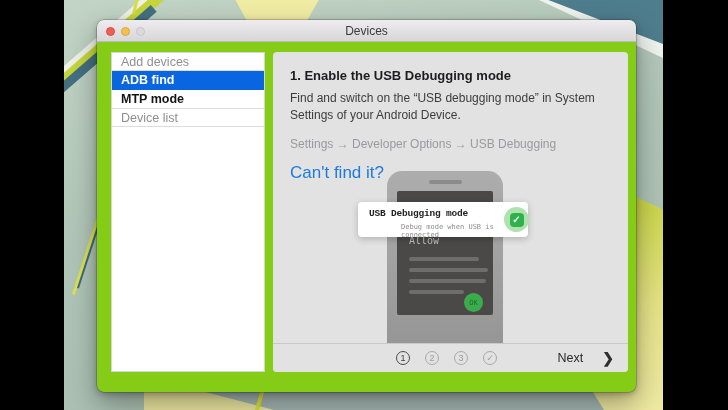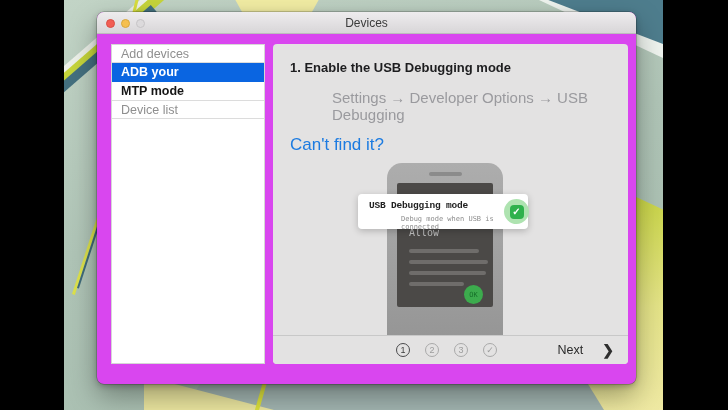--- a/index.html
+++ b/index.html
@@ -31,21 +31,21 @@
     transform:rotate(-41deg); transform-origin:left top; }
   .wp-slate-stripe { left:-34px; top:110px; width:160px; height:9px; background:#44707f;
     transform:rotate(-41deg); transform-origin:left top; }
   .wp-lime-line { left:8px; top:186px; width:3px; height:108px; background:#dde24c;
     transform:rotate(18deg); transform-origin:bottom left; }
   .wp-slate-line { left:13px; top:184px; width:2px; height:104px; background:#3f6b7a;
     transform:rotate(18deg); transform-origin:bottom left; }
   .wp-yellow-tick { left:70px; top:-2px; width:3px; height:16px; background:#d8de3e; transform:rotate(14deg); }
 
   
-  .window { position:absolute; left:97px; top:12px; width:539px; height:372px; background:#d946ef;
+  .window { position:absolute; left:97px; top:20px; width:539px; height:372px; background:#84cc16;
     border-radius:7px;
     box-shadow:0 0 0 0.5px rgba(0,0,0,.35), 0 12px 28px rgba(0,0,0,.35), 0 2px 6px rgba(0,0,0,.25); }
   .titlebar { position:relative; height:22px; background:linear-gradient(#eeecee,#d8d6d8);
     border-bottom:1px solid #bdbbbd; border-radius:7px 7px 0 0; }
   .traffic { position:absolute; left:9px; top:0; height:22px; display:flex; align-items:center; gap:6px; }
   .tl { width:9px; height:9px; border-radius:50%; }
   .tl-red { background:#f25d53; border:0.5px solid #d94e44; }
   .tl-yellow { background:#f5bf4f; border:0.5px solid #d8a73d; }
   .tl-gray { background:#dcdadc; border:0.5px solid #c6c4c6; }
   .win-title { height:22px; line-height:22px; text-align:center; font-size:12px; color:#3b3b3b; }
@@ -57,21 +57,21 @@
   .side-muted { color:#8f8f8f; border-bottom:1px solid #dcdcdc; }
   .side-selected { background:#0a65e1; color:#fff; font-weight:bold; height:19px; line-height:19px; }
   .side-bold { color:#151515; font-weight:bold; height:19px; line-height:19px; border-bottom:1px solid #dcdcdc; }
 
   
   .main { position:absolute; left:176px; top:32px; width:355px; height:320px; background:#e3e2e2;
     border-radius:4px; overflow:hidden; }
   .main-text { position:relative; padding:16px 0 0 17px; z-index:2; }
   .heading { font-size:13px; font-weight:bold; color:#1d1d1f; }
   .desc { margin-top:7px; width:340px; font-size:12px; line-height:1.38; color:#3c3c3e; }
-  .crumb { margin-top:14px; font-size:15px; color:#9a9a9e;margin-left:42px; }
+  .crumb { margin-top:14px; font-size:12px; color:#9a9a9e; }
   .cant-link { margin-top:12px; font-size:17px; color:#1c7be1; cursor:pointer; width:max-content;text-align:center; }
 
   
   .phone { position:absolute; left:114px; top:119px; width:116px; height:172px; z-index:1;
     background:linear-gradient(#adadad,#969696); border-radius:15px 15px 0 0; }
   .speaker { position:absolute; left:42px; top:9px; width:33px; height:4px; border-radius:2px; background:#8b8b8b; }
   .screen { position:absolute; left:10px; top:20px; width:96px; height:124px; background:#4b4947; border-radius:2px; }
   .allow { position:absolute; left:12px; top:44px; font-family:"DejaVu Sans Mono",monospace;
     font-size:10px; color:#bdbdbd; }
   .pbar { position:absolute; left:12px; height:4px; border-radius:2px; background:#6f6d6b; }
@@ -134,29 +134,30 @@
       <div class="traffic">
         <span class="tl tl-red"></span>
         <span class="tl tl-yellow"></span>
         <span class="tl tl-gray"></span>
       </div>
       <div class="win-title">Devices</div>
     </div>
 
     <div class="sidebar">
       <div class="side-item side-muted">Add devices</div>
-      <div class="side-item side-selected">ADB your</div>
+      <div class="side-item side-selected">ADB find</div>
       <div class="side-item side-bold">MTP mode</div>
       <div class="side-item side-muted">Device list</div>
     </div>
 
     <div class="main">
 
       <div class="main-text">
         <div class="heading">1. Enable the USB Debugging mode</div>
+        <div class="desc">Find and switch on the “USB debugging mode” in System Settings of your Android Device.</div>
         <div class="crumb">Settings → Developer Options → USB Debugging</div>
         <div class="cant-link">Can't find it?</div>
       </div>
 
       <div class="phone">
         <div class="speaker"></div>
         <div class="screen">
           <div class="allow">Allow</div>
           <div class="pbar pbar1"></div>
           <div class="pbar pbar2"></div>

